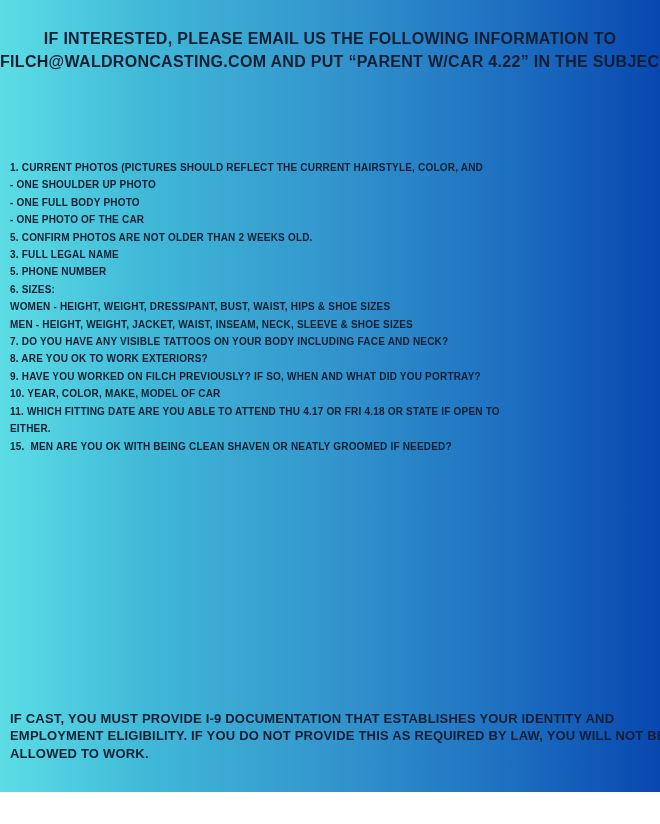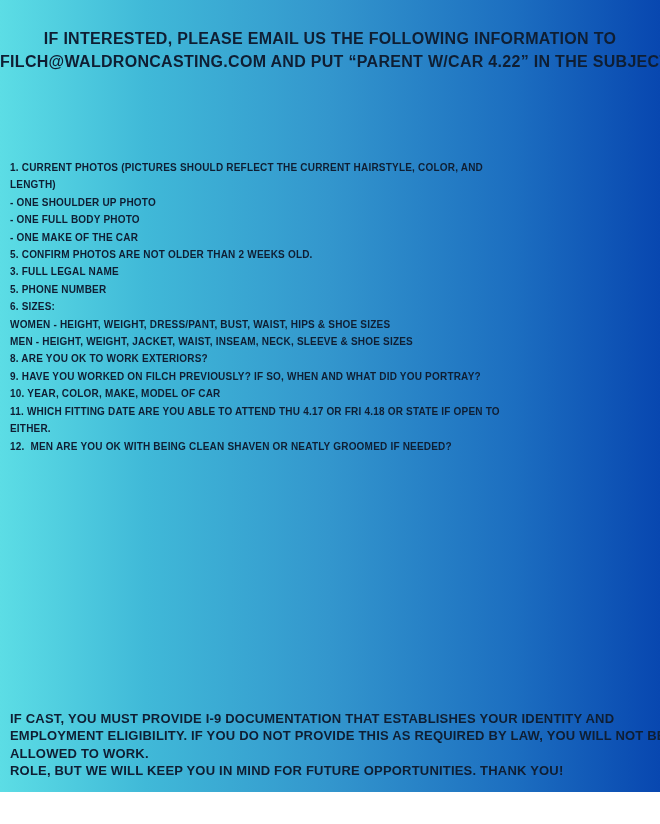--- a/index.html
+++ b/index.html
@@ -48,38 +48,37 @@
 
 <div class="flyer">
 
   <div class="header-block">
     <div class="line">IF INTERESTED, PLEASE EMAIL US THE FOLLOWING INFORMATION TO</div>
     <div class="line">FILCH@WALDRONCASTING.COM AND PUT “PARENT W/CAR 4.22” IN THE SUBJECT:</div>
   </div>
 
   <div class="body-block">
     <div class="line">1. CURRENT PHOTOS (PICTURES SHOULD REFLECT THE CURRENT HAIRSTYLE, COLOR, AND</div>
-    <div class="line">LENGTH)</div>
     <div class="line">- ONE SHOULDER UP PHOTO</div>
     <div class="line">- ONE FULL BODY PHOTO</div>
-    <div class="line">- ONE MAKE OF THE CAR</div>
+    <div class="line">- ONE PHOTO OF THE CAR</div>
     <div class="line">5. CONFIRM PHOTOS ARE NOT OLDER THAN 2 WEEKS OLD.</div>
     <div class="line">3. FULL LEGAL NAME</div>
     <div class="line">5. PHONE NUMBER</div>
     <div class="line">6. SIZES:</div>
     <div class="line">WOMEN - HEIGHT, WEIGHT, DRESS/PANT, BUST, WAIST, HIPS &amp; SHOE SIZES</div>
     <div class="line">MEN - HEIGHT, WEIGHT, JACKET, WAIST, INSEAM, NECK, SLEEVE &amp; SHOE SIZES</div>
+    <div class="line">7. DO YOU HAVE ANY VISIBLE TATTOOS ON YOUR BODY INCLUDING FACE AND NECK?</div>
     <div class="line">8. ARE YOU OK TO WORK EXTERIORS?</div>
     <div class="line">9. HAVE YOU WORKED ON FILCH PREVIOUSLY? IF SO, WHEN AND WHAT DID YOU PORTRAY?</div>
     <div class="line">10. YEAR, COLOR, MAKE, MODEL OF CAR</div>
     <div class="line">11. WHICH FITTING DATE ARE YOU ABLE TO ATTEND THU 4.17 OR FRI 4.18 OR STATE IF OPEN TO</div>
     <div class="line">EITHER.</div>
-    <div class="line">12.  MEN ARE YOU OK WITH BEING CLEAN SHAVEN OR NEATLY GROOMED IF NEEDED?</div>
+    <div class="line">15.  MEN ARE YOU OK WITH BEING CLEAN SHAVEN OR NEATLY GROOMED IF NEEDED?</div>
   </div>
 
   <div class="footer-block">
     <div class="line">IF CAST, YOU MUST PROVIDE I-9 DOCUMENTATION THAT ESTABLISHES YOUR IDENTITY AND</div>
     <div class="line">EMPLOYMENT ELIGIBILITY. IF YOU DO NOT PROVIDE THIS AS REQUIRED BY LAW, YOU WILL NOT BE</div>
     <div class="line">ALLOWED TO WORK.</div>
-    <div class="line">ROLE, BUT WE WILL KEEP YOU IN MIND FOR FUTURE OPPORTUNITIES. THANK YOU!</div>
   </div>
 
 </div>
 
 </body></html>

